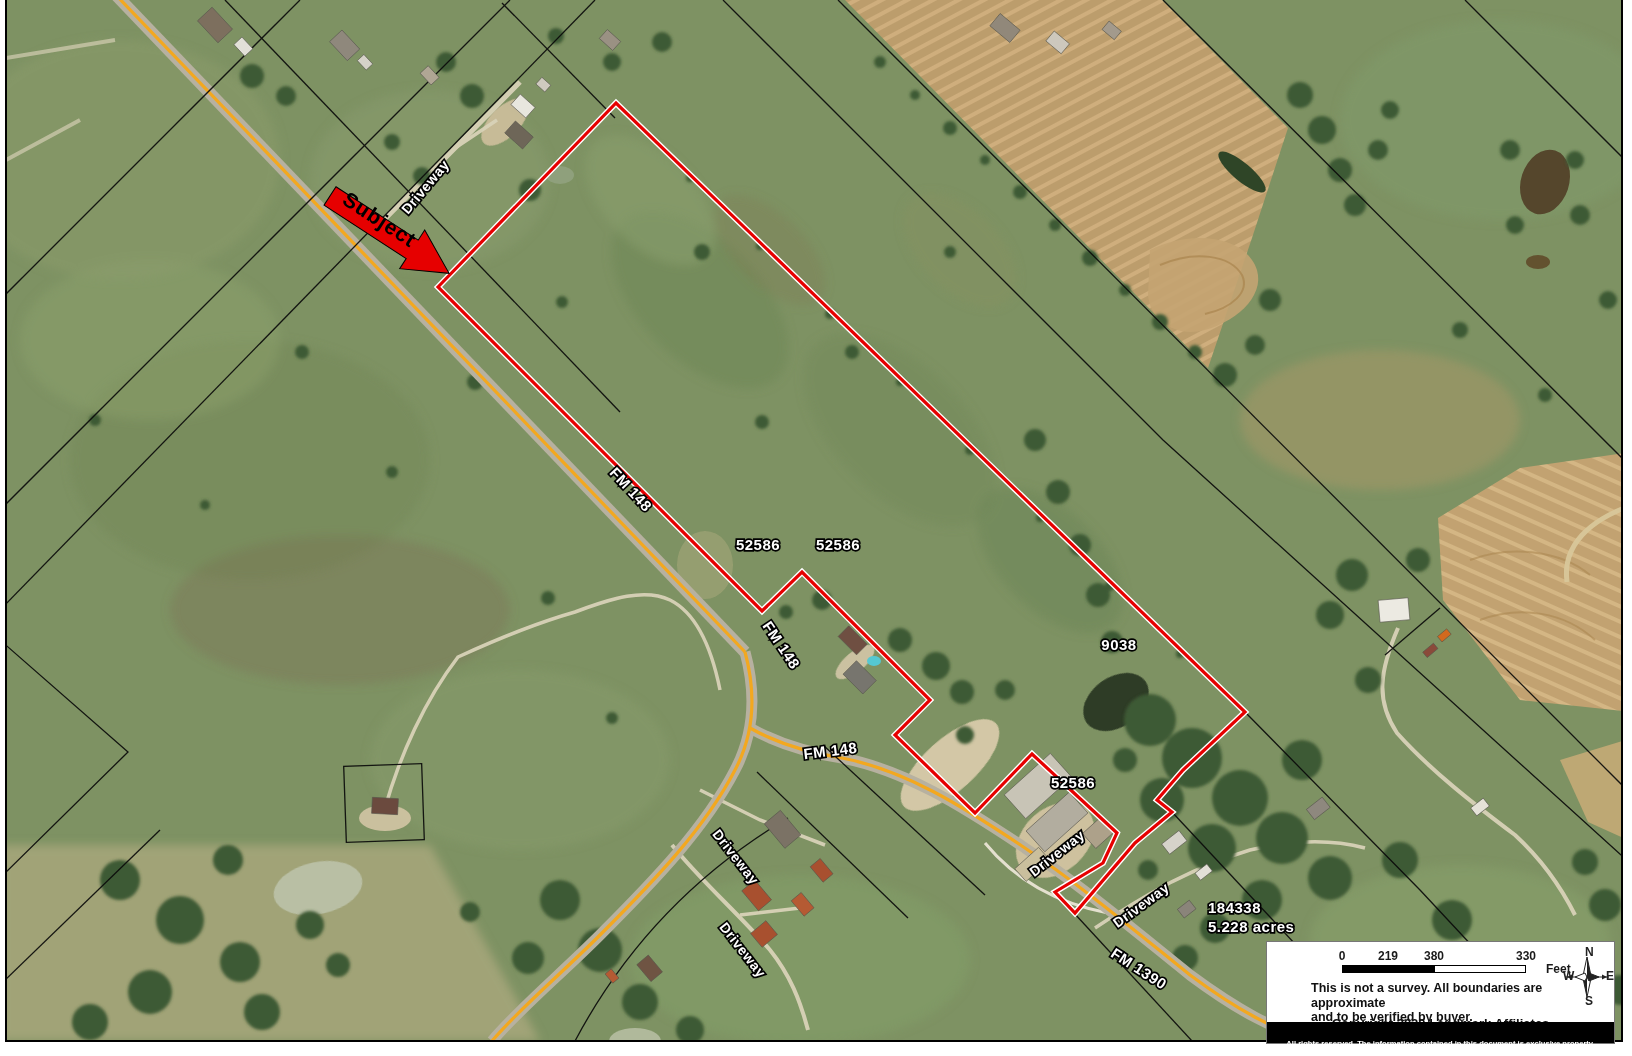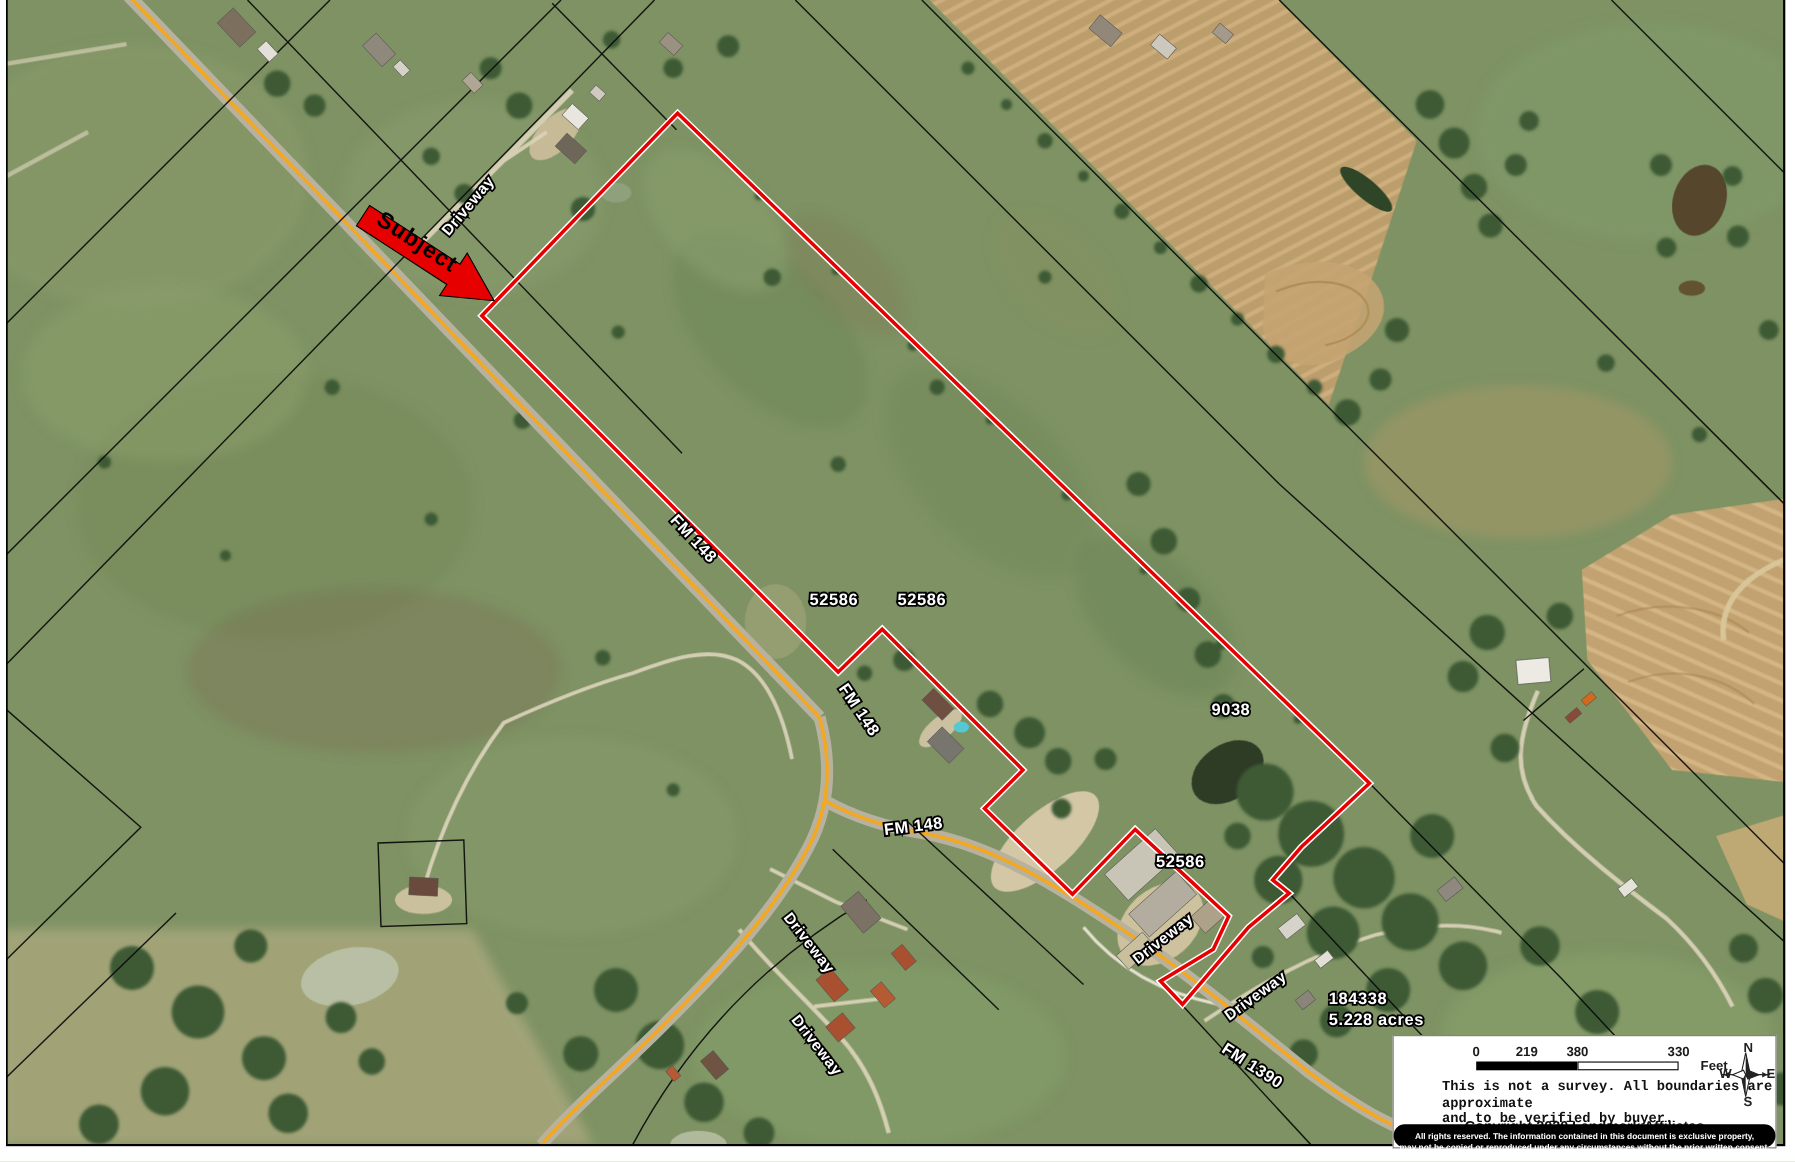--- a/index.html
+++ b/index.html
@@ -13,23 +13,23 @@
   #legend .tick{position:absolute;top:7px;transform:translateX(-50%);font-size:12px;font-weight:bold;color:#1a1a1a;}
   #bar-black{position:absolute;left:75px;top:23px;width:92px;height:8px;background:#000;}
   #bar-white{position:absolute;left:167px;top:23px;width:92px;height:8px;background:#fff;border:1px solid #000;box-sizing:border-box;}
   #feet-label{position:absolute;left:263px;top:20px;font-size:12px;font-weight:bold;color:#1a1a1a;margin-left:16px;}
   #compass{position:absolute;left:294px;top:4px;width:52px;height:64px;}
   #compass .cdir{position:absolute;font-size:12px;font-weight:bold;color:#222;}
   #c-n{left:24px;top:-1px;}
   #c-s{left:24px;top:48px;}
   #c-w{left:2px;top:23px;}
   #c-e{left:45px;top:23px;}
-  #disclaimer{position:absolute;left:44px;top:39px;font-size:12.5px;font-weight:bold;color:#111;line-height:14.5px;white-space:pre-line;font-family:Liberation Mono, monospace;}
+  #disclaimer{position:absolute;left:44px;top:39px;font-size:12.5px;font-weight:bold;color:#111;line-height:14.5px;white-space:pre-line;}
   #copyright{position:absolute;left:0;top:74px;width:100%;text-align:center;font-size:13px;font-weight:bold;color:#111;}
-  #rightsbar{position:absolute;left:0;bottom:0;width:100%;height:21px;background:#000;color:#fff;text-align:center;font-size:7.6px;font-weight:bold;line-height:9.6px;padding-top:6px;box-sizing:border-box;border-radius:10px;}
+  #rightsbar{position:absolute;left:0;bottom:0;width:100%;height:21px;background:#000;color:#fff;text-align:center;font-size:7.6px;font-weight:bold;line-height:9.6px;padding-top:17px;box-sizing:border-box;}
 </style>
 </head>
 <body>
 
 <div id="map-wrap">
 <svg width="1632" height="1056" viewBox="0 0 1632 1056" xmlns="http://www.w3.org/2000/svg">
   <defs>
     <clipPath id="mapclip">
           <rect x="6" y="0" width="1616" height="1041"></rect>
         </clipPath>

